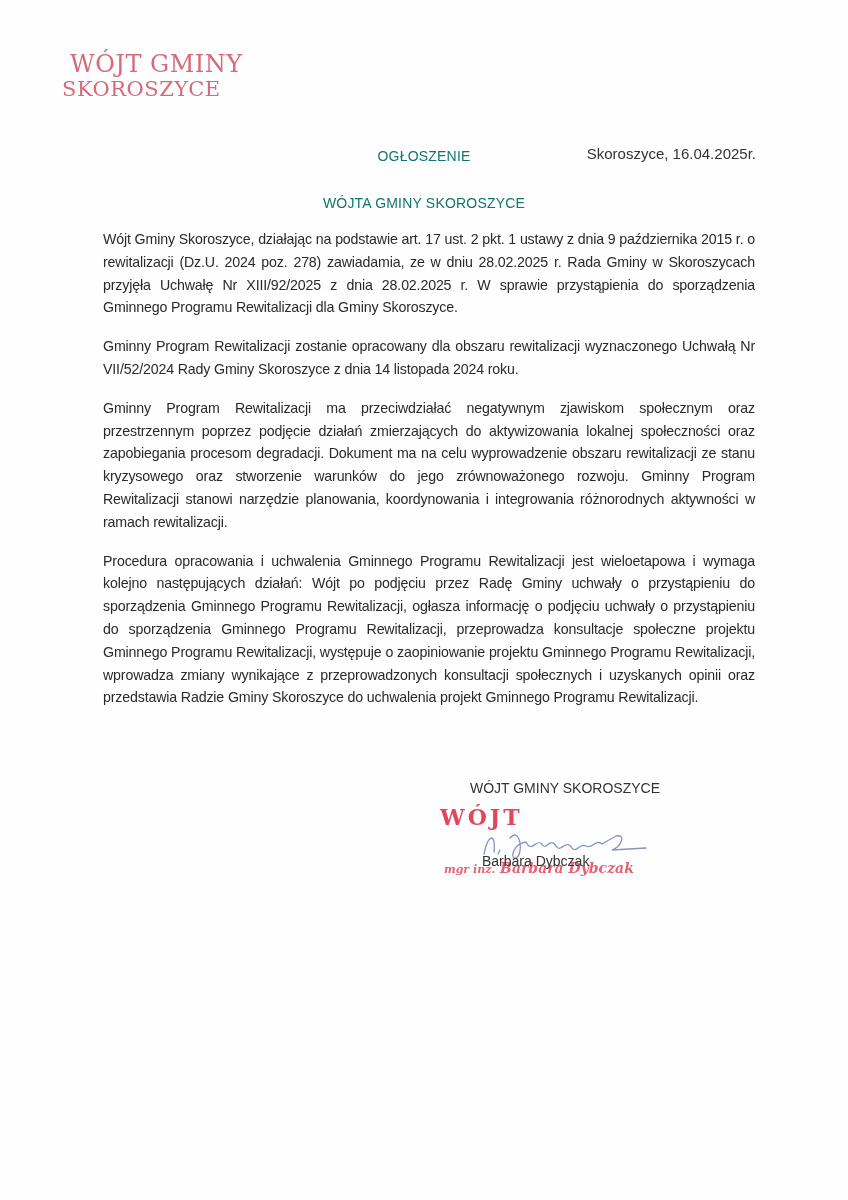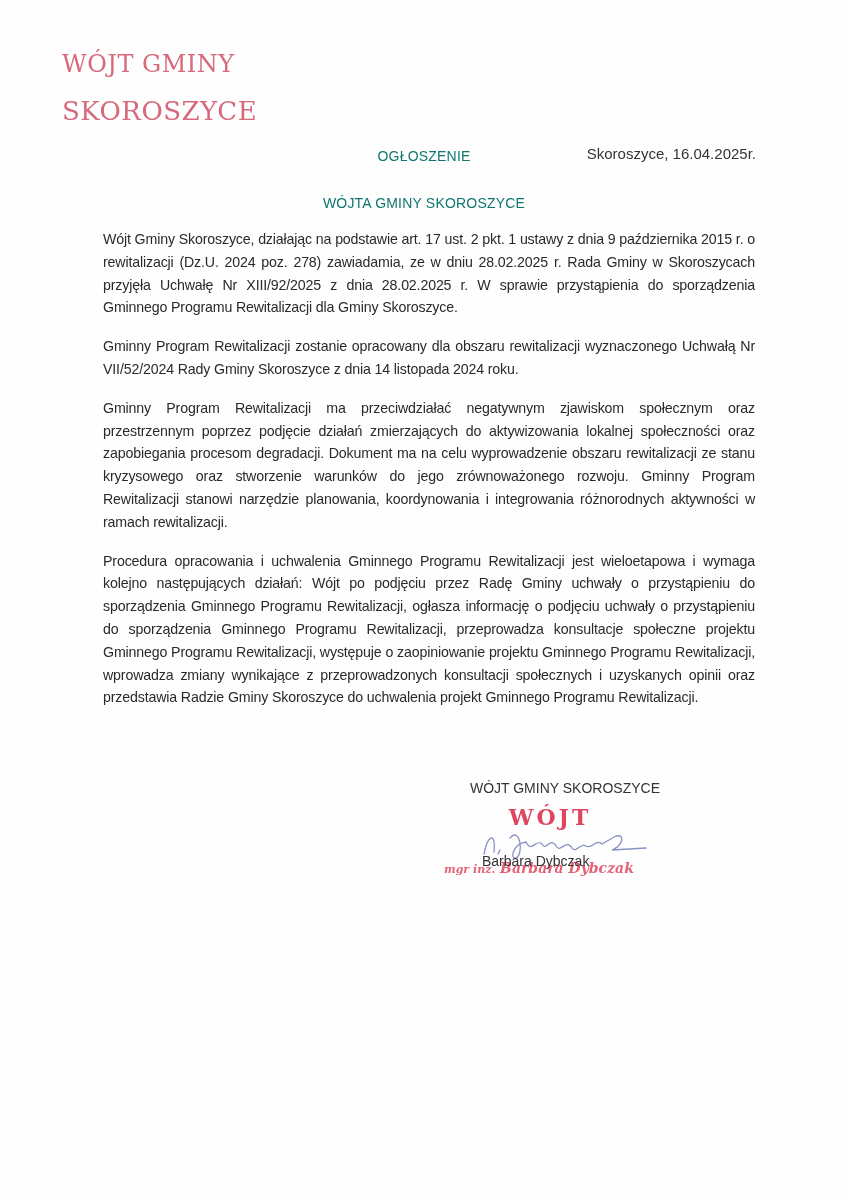--- a/index.html
+++ b/index.html
@@ -27,26 +27,27 @@
     left: 62px;
     top: 52px;
     color: #d66a7c;
     font-family: "DejaVu Serif", "Liberation Serif", serif;
     line-height: 1;
   }
   .stamp-header .l1 {
     font-size: 24px;
     letter-spacing: 0.5px;
     display: block;
+    margin-left: 8px;
   }
   .stamp-header .l2 {
-    font-size: 26px;
+    font-size: 21px;
     letter-spacing: 0.5px;
     display: block;
-    margin-top: 22px;
+    margin-top: 3px;
   }
   .date-line {
     position: absolute;
     right: 92px;
     top: 109px;
     font-size: 15px;
     color: #333;
     margin-top: 36px;
   }
   .title {
@@ -82,21 +83,20 @@
     width: 220px;
   }
   .sign-title {
     font-size: 14px;
     color: #333;
     text-align: right;
     display: block;
   }
   .stamp-wojt {
     display: block;
-    text-align: center;
     margin-top: 8px;
     color: #e0475f;
     font-family: "DejaVu Serif", serif;
     font-weight: bold;
     font-size: 22px;
     letter-spacing: 3px;
   }
   .signature-scribble {
     position: absolute;
     left: 36px;

